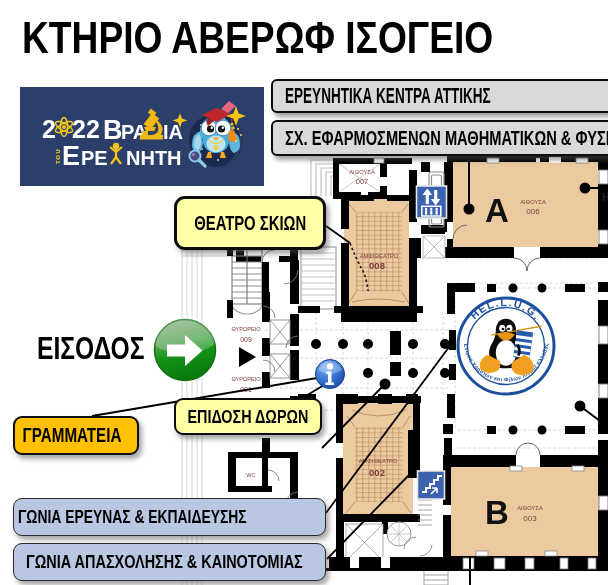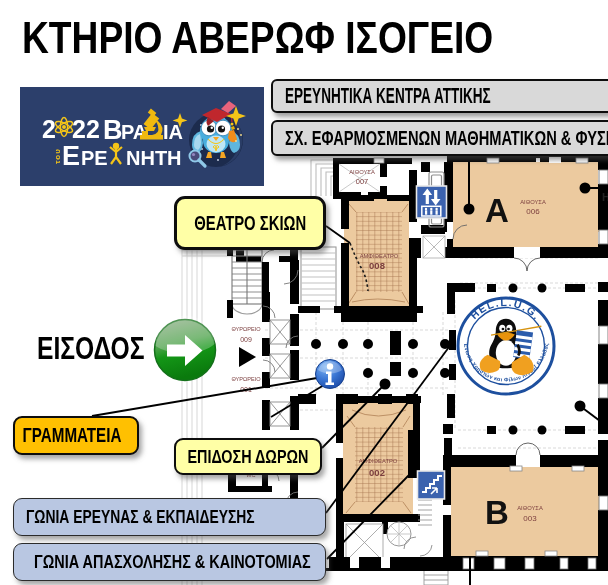--- a/index.html
+++ b/index.html
@@ -659,29 +659,29 @@
 
 <div style="position:absolute;left:37px;top:330px;font-size:32px;font-weight:bold;color:#000;
             transform:scaleX(0.77);transform-origin:0 0;white-space:nowrap;">ΕΙΣΟΔΟΣ</div>
 
 <div class="lbl" style="left:13px;top:416px;width:126px;height:39px;background:#ffc001;
      border:2px solid #0d0d0d;border-radius:9px;justify-content:flex-end;font-size:20px;
      box-shadow:3px 4px 5px rgba(80,80,80,.5);">
     <span style="transform:scaleX(0.76);display:inline-block;">ΓΡΑΜΜΑΤΕΙΑ</span>
   </div>
 
-<div class="lbl" style="left:174px;top:438px;width:148px;height:37px;background:#ffffa6;
+<div class="lbl" style="left:174px;top:398px;width:148px;height:37px;background:#ffffa6;
      border:2px solid #0d0d0d;border-radius:9px;justify-content:center;font-size:19px;
      box-shadow:3px 4px 5px rgba(80,80,80,.5);">
     <span style="transform:scaleX(0.757);display:inline-block;">ΕΠΙΔΟΣΗ ΔΩΡΩΝ</span>
   </div>
 
 <div class="lbl" style="left:13px;top:498px;width:313px;height:38px;background:#b9c7e2;
-     border:1.5px solid #2b2b2b;border-radius:9px;padding-left:12px;font-size:19px;
+     border:1.5px solid #2b2b2b;border-radius:9px;padding-left:4px;font-size:19px;
      box-shadow:3px 4px 5px rgba(80,80,80,.5);">
     <span style="transform:scaleX(0.73);transform-origin:0 50%;display:inline-block;">ΓΩΝΙΑ ΕΡΕΥΝΑΣ &amp; ΕΚΠΑΙΔΕΥΣΗΣ</span>
   </div>
 
 <div class="lbl" style="left:13px;top:543px;width:313px;height:38px;background:#b9c7e2;
-     border:1.5px solid #2b2b2b;border-radius:9px;padding-left:20px;font-size:19px;
+     border:1.5px solid #2b2b2b;border-radius:9px;padding-left:12px;font-size:19px;
      box-shadow:3px 4px 5px rgba(80,80,80,.5);">
     <span style="transform:scaleX(0.76);transform-origin:0 50%;display:inline-block;">ΓΩΝΙΑ ΑΠΑΣΧΟΛΗΣΗΣ &amp; ΚΑΙΝΟΤΟΜΙΑΣ</span>
   </div>
 
 </body></html>

